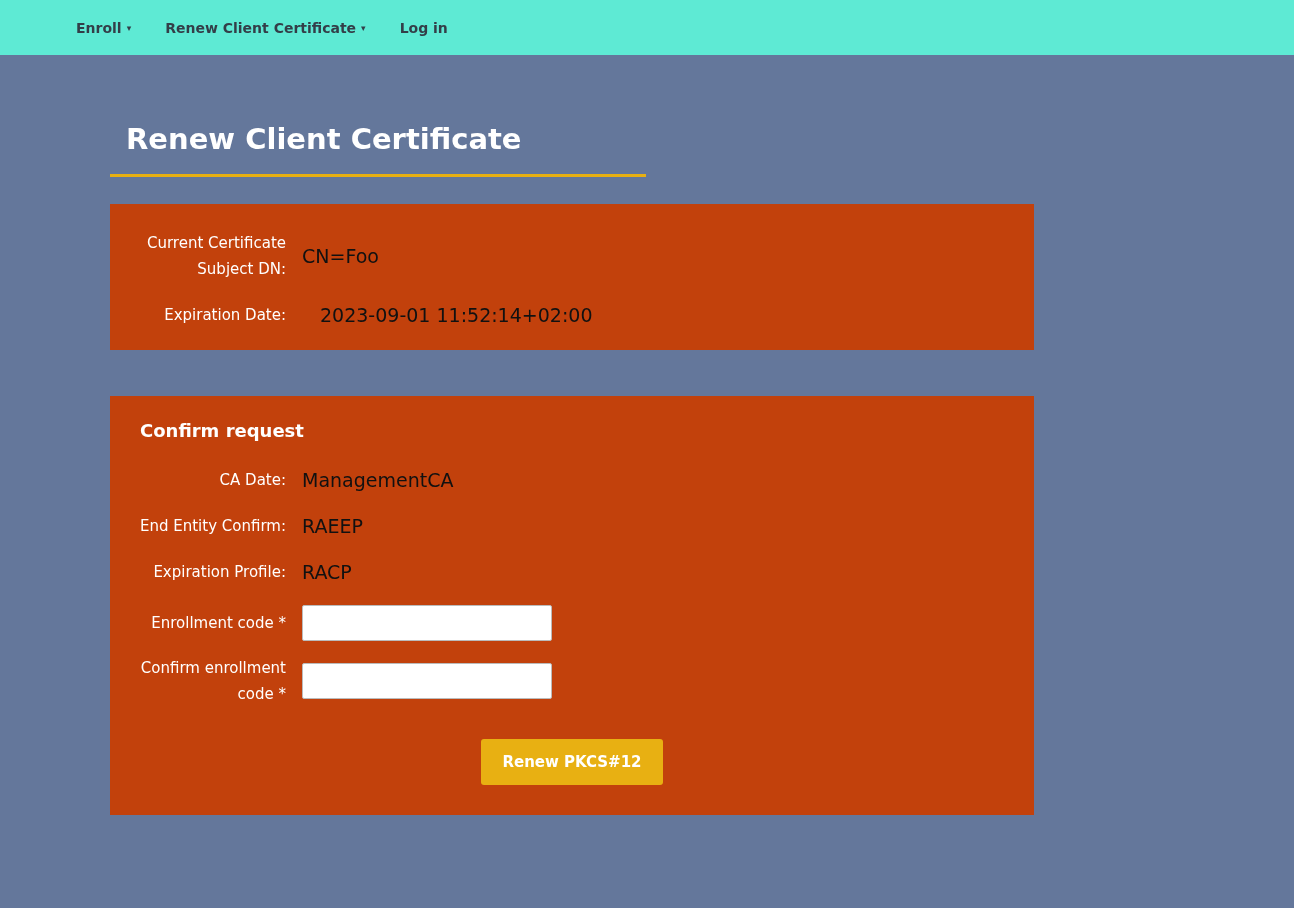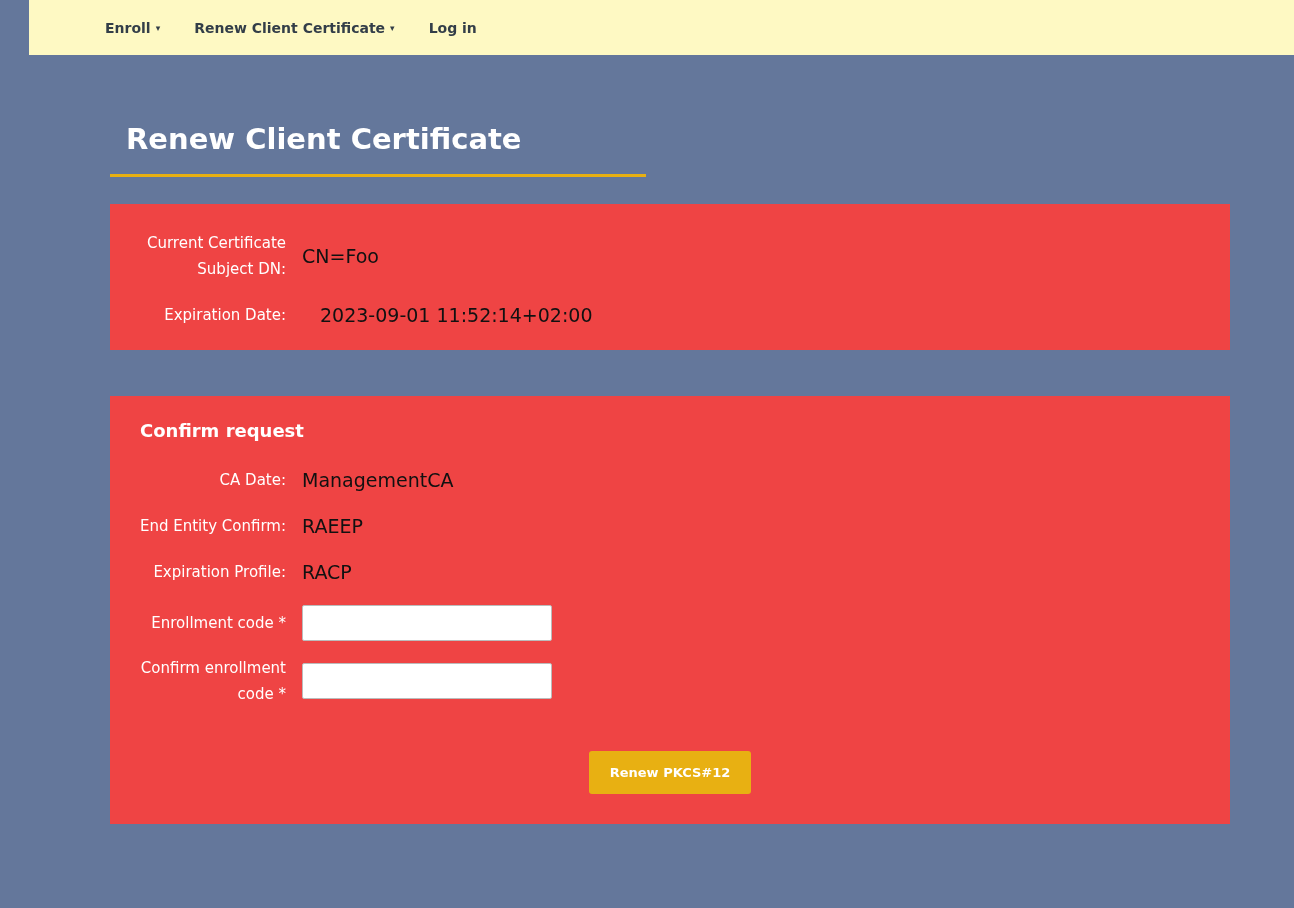--- a/index.html
+++ b/index.html
@@ -7,25 +7,24 @@
     width: 1294px;
     height: 908px;
     overflow: hidden;
     font-family: "DejaVu Sans", "Liberation Sans", sans-serif;
     background: #64779B;
   }
 
   
   .top-nav {
     height: 55px;
-    background: #fef9c3;
+    background: #5eead4;
     display: flex;
     align-items: center;
     padding-left: 76px;
-    margin-left: 29px;
   }
   .nav-item {
     display: inline-flex;
     align-items: center;
     margin-right: 34px;
     font-size: 14px;
     font-weight: bold;
     color: #333E48;
     cursor: pointer;
     white-space: nowrap;
@@ -49,22 +48,22 @@
     margin-bottom: 27px;
   }
   .page-title {
     color: #FFFFFF;
     font-size: 29px;
     font-weight: bold;
     line-height: 1.15;
   }
 
   .panel {
-    background: #ef4444;
-    width: 1120px;
+    background: #c2410c;
+    width: 924px;
     padding: 26px 24px 22px 24px;
   }
   .panel-cert { margin-bottom: 46px; }
   .panel-confirm { padding-top: 24px; padding-bottom: 26px; }
 
   .panel-heading {
     color: #FFFFFF;
     font-size: 18px;
     font-weight: bold;
     padding-left: 6px;
@@ -99,27 +98,27 @@
     border-radius: 2px;
     background: #FFFFFF;
     padding: 0 8px;
     font-size: 14px;
     font-family: "DejaVu Sans", "Liberation Sans", sans-serif;
     color: #111111;
   }
 
   .submit-button {
     display: block;
-    margin: 44px auto 4px auto;
+    margin: 32px auto 4px auto;
     background: #E8B012;
     color: #FFFFFF;
     border: none;
     border-radius: 3px;
     padding: 14px 21px;
-    font-size: 13px;
+    font-size: 15px;
     font-weight: bold;
     font-family: "DejaVu Sans", "Liberation Sans", sans-serif;
     cursor: pointer;
   }
 </style>
 </head>
 <body>
 
 <nav class="top-nav">
   <div class="nav-item">

